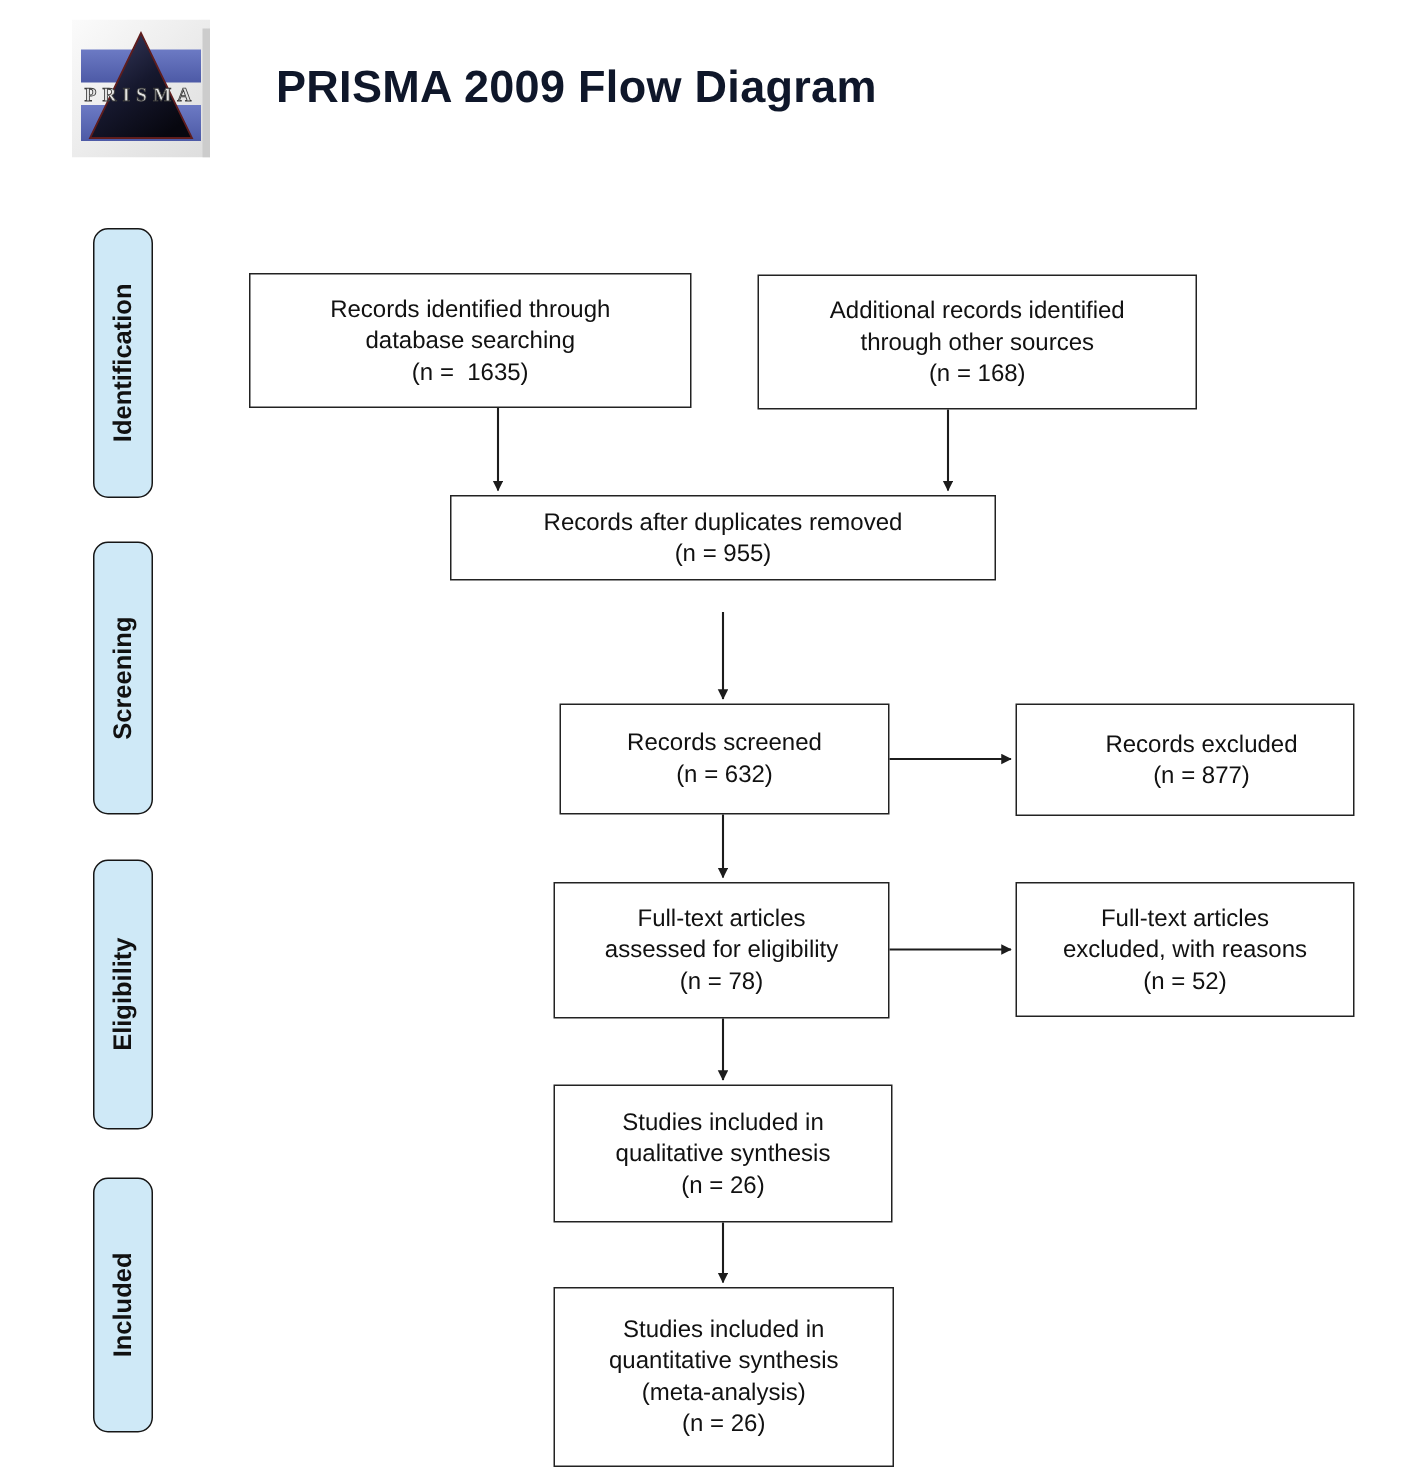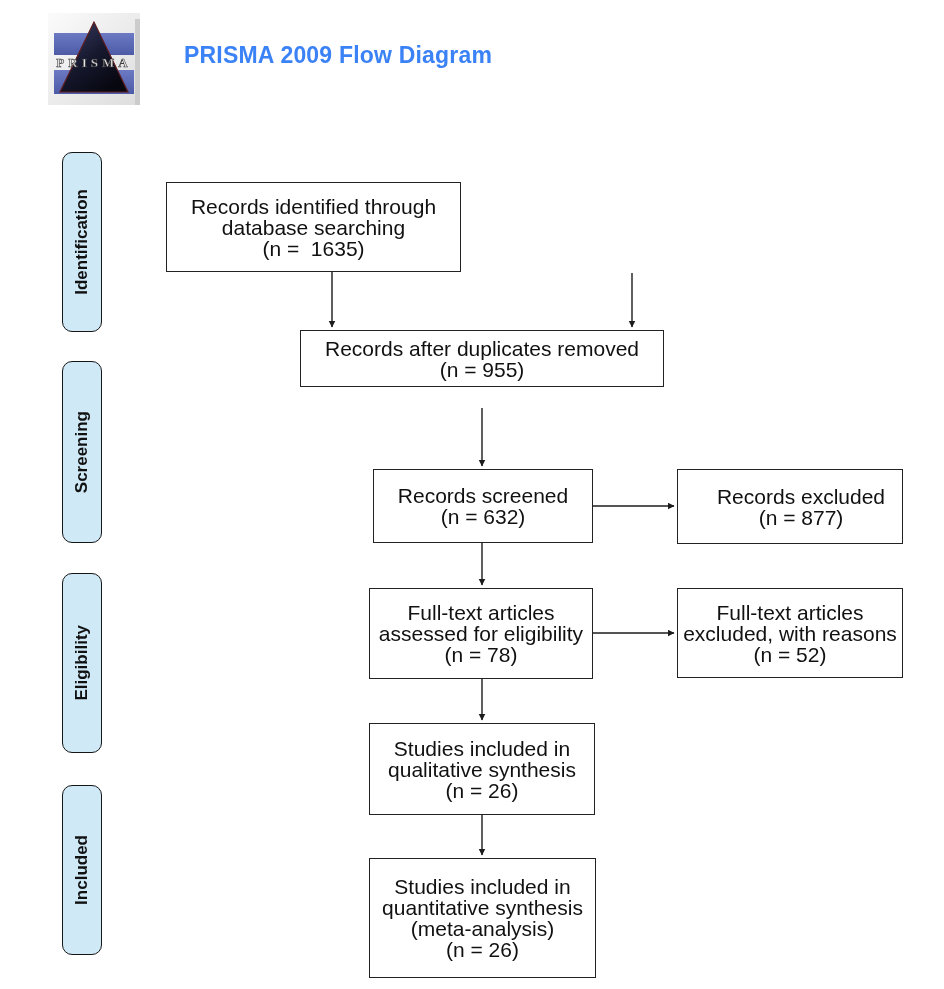--- a/index.html
+++ b/index.html
@@ -20,23 +20,23 @@
     position: absolute;
     left: 48px;
     top: 13px;
     width: 92px;
     height: 92px;
   }
   .page-title {
     position: absolute;
     left: 184px;
     top: 42px;
-    font-size: 23px;
+    font-size: 30px;
     font-weight: bold;
-    color: #3b82f6;
+    color: #0f172a;
     letter-spacing: 0.2px;
     white-space: nowrap;
   }
   
   .stage {
     position: absolute;
     left: 62px;
     width: 40px;
     background: #cfe9f7;
     border: 1.6px solid #161616;
@@ -61,21 +61,21 @@
   
   .fbox {
     position: absolute;
     background: #ffffff;
     border: 1.6px solid #222222;
     box-sizing: border-box;
     display: flex;
     align-items: center;
     justify-content: center;
     text-align: center;
-    font-size: 21px;
+    font-size: 16px;
     line-height: 21px;
     color: #111111;
     white-space: pre-wrap;
   }
   #box-records-identified     { left: 166px; top: 182px; width: 295px; height: 90px; }
   #box-additional-records     { left: 505px; top: 183px; width: 293px; height: 90px; }
   #box-after-duplicates       { left: 300px; top: 330px; width: 364px; height: 57px; }
   #box-records-screened       { left: 373px; top: 469px; width: 220px; height: 74px; }
   #box-records-excluded       { left: 677px; top: 469px; width: 226px; height: 75px; padding-left: 22px; }
   #box-fulltext-assessed      { left: 369px; top: 588px; width: 224px; height: 91px; }
@@ -131,20 +131,23 @@
   <div class="stage" id="stage-eligibility">
     <span>Eligibility</span>
   </div>
   <div class="stage" id="stage-included">
     <span>Included</span>
   </div>
 
   <div class="fbox" id="box-records-identified">Records identified through
 database searching
 (n =  1635)</div>
+  <div class="fbox" id="box-additional-records">Additional records identified
+through other sources
+(n = 168)</div>
   <div class="fbox" id="box-after-duplicates">Records after duplicates removed
 (n = 955)</div>
   <div class="fbox" id="box-records-screened">Records screened
 (n = 632)</div>
   <div class="fbox" id="box-records-excluded">Records excluded
 (n = 877)</div>
   <div class="fbox" id="box-fulltext-assessed">Full-text articles
 assessed for eligibility
 (n = 78)</div>
   <div class="fbox" id="box-fulltext-excluded">Full-text articles

